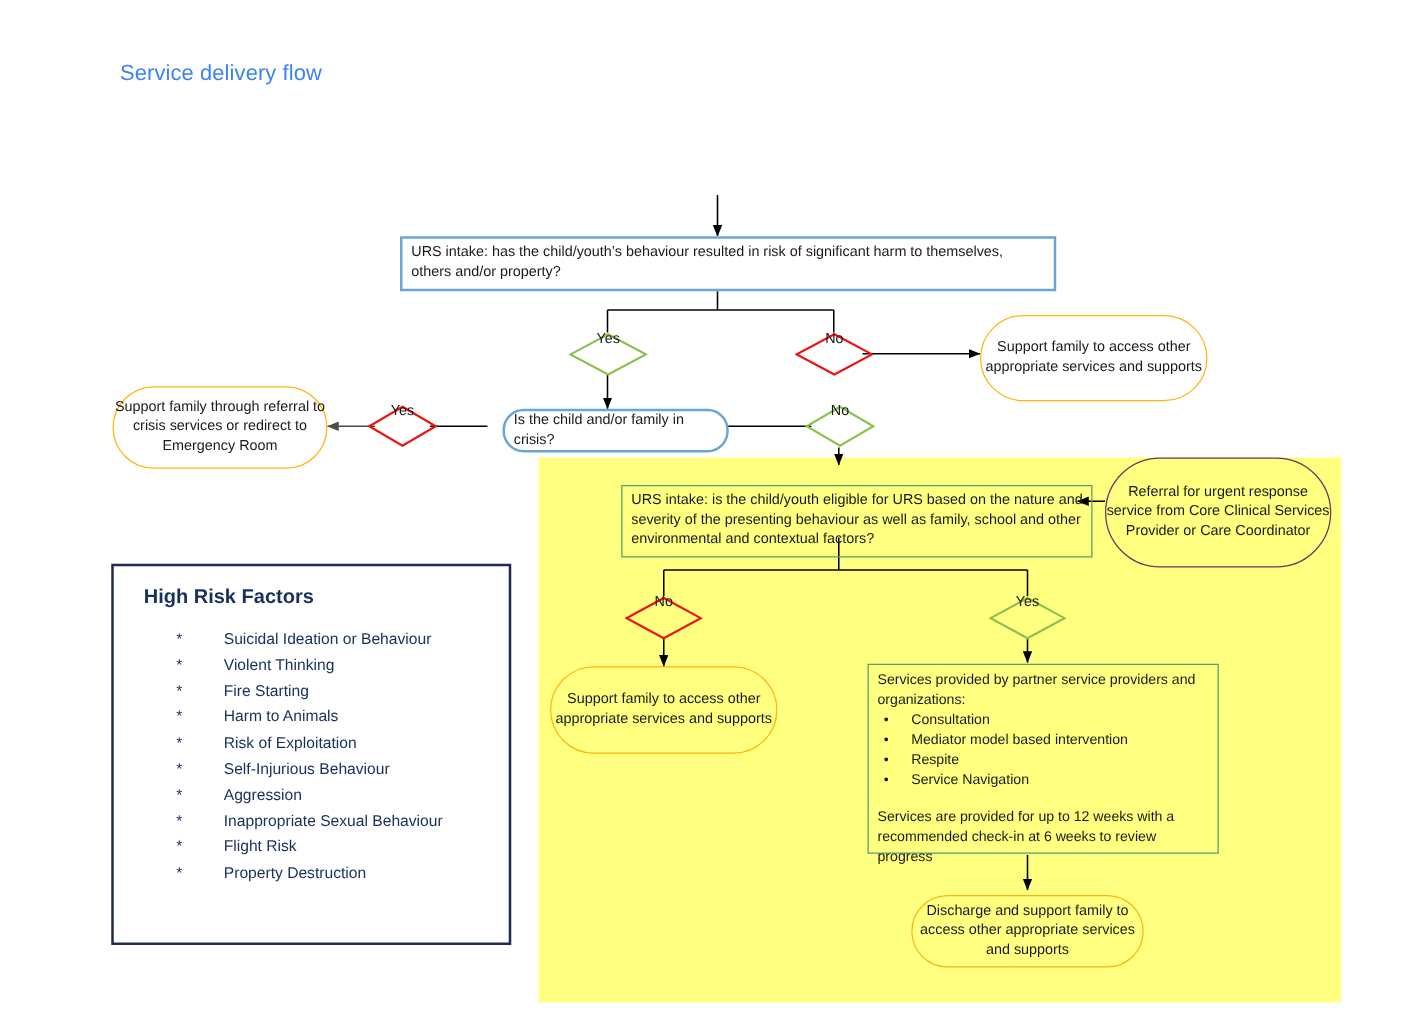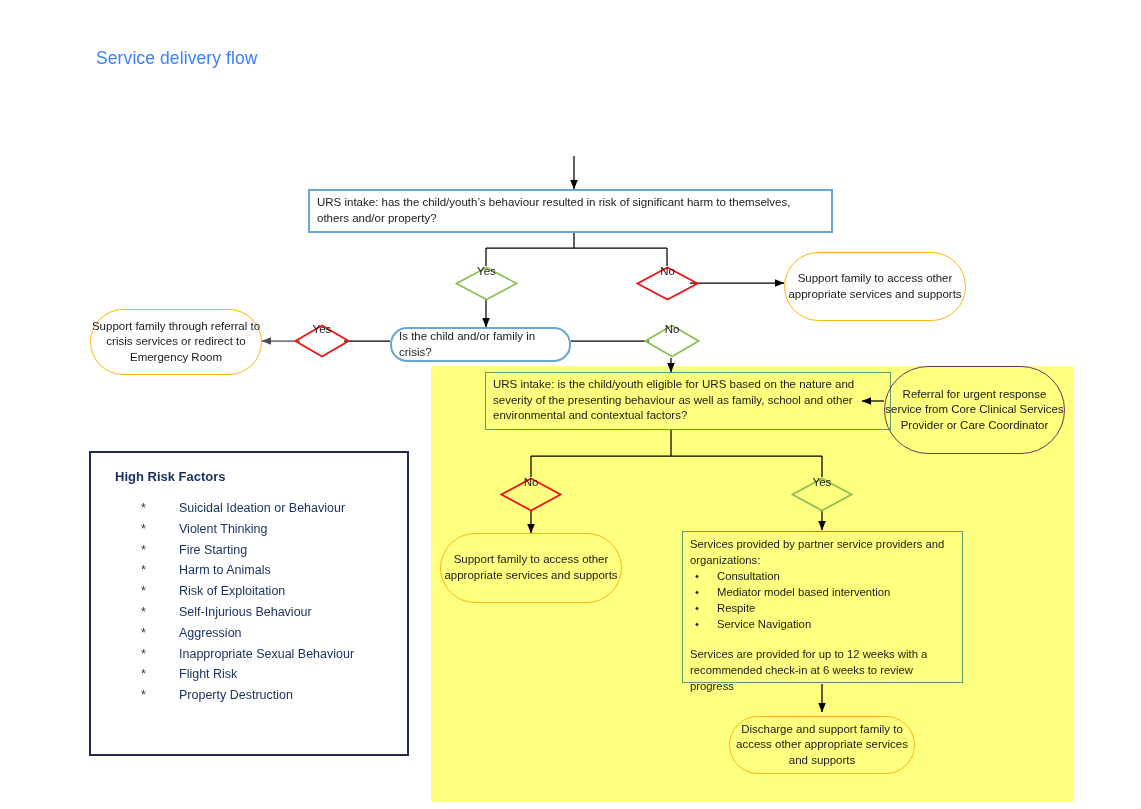--- a/index.html
+++ b/index.html
@@ -69,20 +69,21 @@
   }
   .rect-navy {
     border: 2.2px solid #1f2a52;
     background: #ffffff;
   }
   .node.left-text {
     text-align: left;
     justify-content: flex-start;
     align-items: flex-start;
     padding: 4px 6px 4px 7px;
+    margin-left: 12px;
   }
 
   
   .diamond-wrap {
     z-index: 7;
     display: flex;
     justify-content: center;
   }
   .diamond-wrap svg { position: absolute; left: 0; top: 0; }
   .diamond-label {
@@ -101,21 +102,21 @@
   }
 
   
   .hrf-panel {
     left: 89px; top: 451px;
     width: 320px; height: 305px;
     z-index: 6;
     padding: 14px 16px;
   }
   .hrf-title {
-    font-size: 13px;
+    font-size: 16px;
     font-weight: bold;
     color: #17305c;
     margin: 2px 0 14px 8px;
   }
   .hrf-list { margin: 0; padding: 0; list-style: none; }
   .hrf-list li {
     display: flex;
     font-size: 12.5px;
     color: #17305c;
     line-height: 20.8px;
@@ -205,21 +206,21 @@
   </div>
 
   <div class="abs node rect-blue left-text" style="left:390px; top:327px; width:181px; height:35px; align-items:center;border-radius:17px;">
     <span>Is the child and/or family in crisis?</span>
   </div>
 
   <div class="abs node stadium orange" style="left:90px; top:309px; width:172px; height:66px;">
     <span>Support family through referral to crisis services or redirect to Emergency Room</span>
   </div>
 
-  <div class="abs node rect-green left-text" style="left:485px; top:372px; width:406px; height:58px;">
+  <div class="abs node rect-green left-text" style="left:485px; top:388px; width:377px; height:58px;">
     <span>URS intake: is the child/youth eligible for URS based on the nature and severity of the presenting behaviour as well as family, school and other environmental and contextual factors?</span>
   </div>
 
   <div class="abs node stadium purple-dark" style="left:884px; top:366px; width:181px; height:88px;">
     <span>Referral for urgent response service from Core Clinical Services Provider or Care Coordinator</span>
   </div>
 
   <div class="abs node stadium orange" style="left:440px; top:533px; width:182px; height:70px;">
     <span>Support family to access other appropriate services and supports</span>
   </div>

